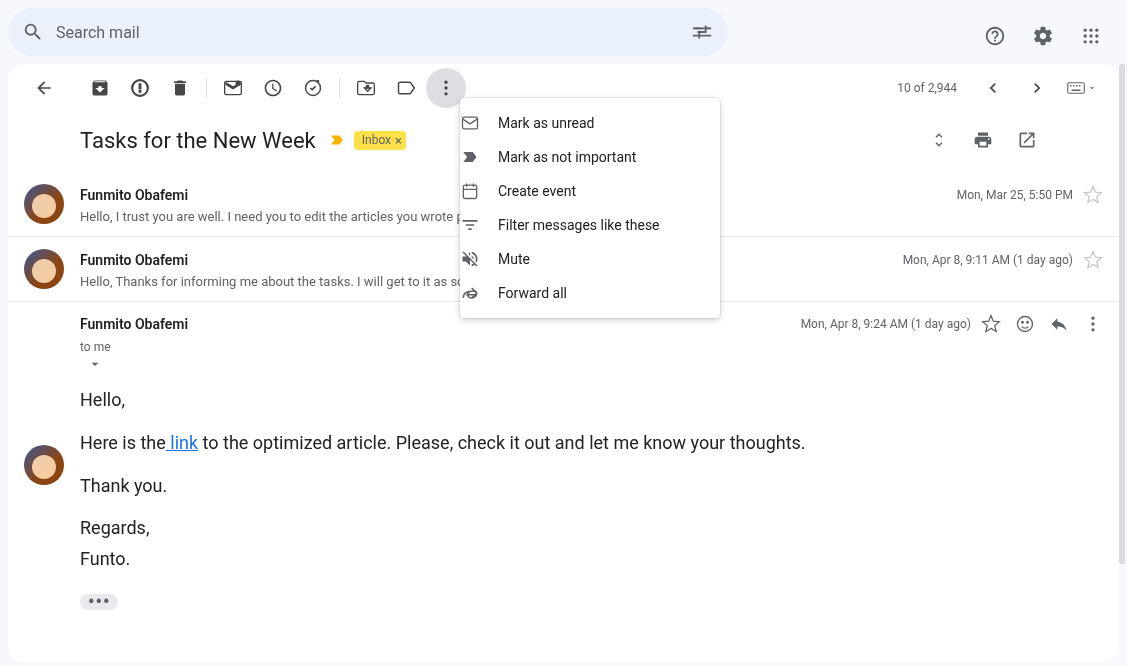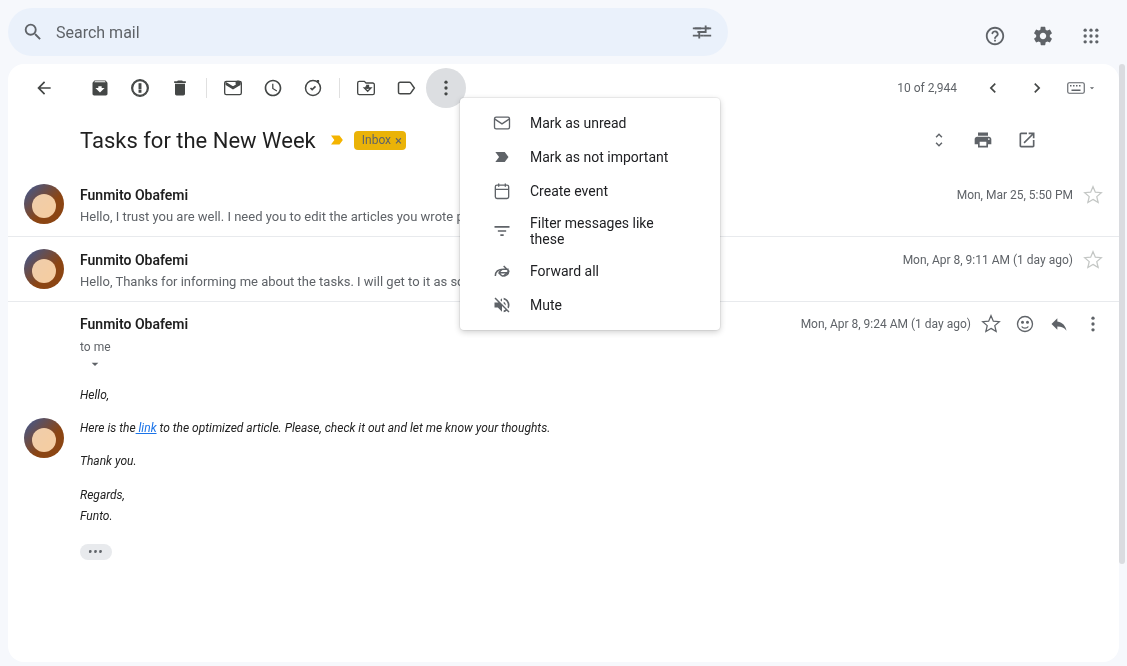--- a/index.html
+++ b/index.html
@@ -25,47 +25,47 @@
 .tb-btn.active { background: #dcdee1; }
 .tb-sep { width: 1px; height: 20px; background: #e0e0e0; margin: 0 6px; }
 .tb-right { margin-left: auto; display: flex; align-items: center; gap: 4px; }
 .msg-count { font-size: 12px; color: #5f6368; margin-right: 12px; }
 .keyboard-ind { display: flex; align-items: center; gap: 2px; font-size: 11px; color: #5f6368; padding: 4px 6px; }
 
 
 .subject-row { display: flex; align-items: center; padding: 8px 72px 12px 72px; }
 .subject { font-size: 22px; font-weight: 400; color: #1f1f1f; margin-right: 12px; }
 .important-marker { color: #f4b400; margin-right: 8px; }
-.label-chip { background: #eab308; color: #5f6368; font-size: 12px; padding: 2px 4px 2px 8px; border-radius: 4px; display: inline-flex; align-items: center; gap: 4px; }
+.label-chip { background: #fde047; color: #5f6368; font-size: 12px; padding: 2px 4px 2px 8px; border-radius: 4px; display: inline-flex; align-items: center; gap: 4px; }
 .label-x { cursor: pointer; font-size: 13px; }
 .subject-actions { margin-left: auto; display: flex; gap: 4px; }
 
 
 .msg { padding: 12px 16px 12px 16px; display: flex; gap: 16px; align-items: center; }
 .msg.collapsed { border-bottom: 1px solid #e8eaed; cursor: pointer; }
 .avatar { width: 40px; height: 40px; border-radius: 50%; flex-shrink: 0; background: linear-gradient(135deg, #3b5998 0%, #8b4513 60%); display: flex; align-items: center; justify-content: center; font-size: 16px; color: #fff; font-weight: 500; overflow:hidden; position:relative; }
 .avatar::after { content:''; position:absolute; width:24px; height:24px; background: rgba(255,220,180,0.9); border-radius:50%; top:10px; left:8px; }
 .msg-body { flex: 1; min-width: 0; }
 .msg-header { display: flex; align-items: center; }
 .sender { font-size: 14px; font-weight: 600; color: #1f1f1f; }
 .msg-time { font-size: 12px; color: #5f6368; margin-left: auto; margin-right: 10px; white-space: nowrap; }
 .star-slot { color: #c4c7c5; cursor: pointer; }
 .snippet { font-size: 13px; color: #5f6368; margin-top: 4px; white-space: nowrap; overflow: hidden; text-overflow: ellipsis; }
 
 .msg.expanded .msg-header { margin-bottom: 2px; }
 .msg.expanded .recipient { font-size: 12px; color: #5f6368; display: inline-flex; align-items: center; gap: 2px; flex-direction: column; }
 .msg-actions { display: flex; align-items: center; gap: 14px; color: #5f6368; }
-.email-body { font-size: 12px; color: #222; line-height: 1.6; margin-top: 14px; font-style: italic; }
+.email-body { font-size: 18px; color: #222; line-height: 1.6; margin-top: 14px; }
 .email-body p { margin-bottom: 14px; }
 .link { color: #1a73e8; text-decoration: underline; cursor: pointer; }
 .ellipsis-badge { display: inline-flex; background: #e8eaed; border-radius: 10px; padding: 0px 8px; cursor: pointer; color: #5f6368; letter-spacing: 1px; font-weight: bold; margin-top: 4px; line-height:14px; height:16px; align-items:center;}
 
 
 .dropdown { position: absolute; top: 34px; left: 452px; width: 260px; background: #fff; border-radius: 4px; box-shadow: 0 2px 6px rgba(0,0,0,0.2), 0 0 0 1px rgba(0,0,0,0.05); padding: 8px 0; z-index: 100; }
-.dd-item { display: flex; align-items: center; padding: 7px 32px; cursor: pointer; gap: 18px; font-size: 14px; color: #202124; }
+.dd-item { display: flex; align-items: center; padding: 7px 0; cursor: pointer; gap: 18px; font-size: 14px; color: #202124; }
 .dd-item svg { flex-shrink: 0; color: #5f6368; }
 
 svg { display: block; }
 .scrollbar-fake { position:absolute; right:0; top:64px; bottom:0; width:8px; background: transparent;}
 .scrollbar-thumb { position:absolute; right:2px; top:0; width:6px; height:500px; background:#dadce0; border-radius:4px;}
 </style>
 </head>
 <body>
 
 <div class="topbar">
@@ -346,31 +346,31 @@
         </svg>
       <span>Create event</span>
     </div>
     <div class="dd-item">
       <svg width="20" height="20" viewBox="0 0 24 24" fill="currentColor">
           <path d="M3 6h18v2H3zm4 5h10v2H7zm3 5h4v2h-4z"></path>
         </svg>
       <span>Filter messages like these</span>
     </div>
     <div class="dd-item">
+      <svg width="20" height="20" viewBox="0 0 24 24" fill="currentColor">
+          <path d="M16.5 12c0-1.77-1.02-3.29-2.5-4.03v2.21l2.45 2.45c.03-.2.05-.41.05-.63zm2.5 0c0 .94-.2 1.82-.54 2.64l1.51 1.51C20.63 14.91 21 13.5 21 12c0-4.28-2.99-7.86-7-8.77v2.06c2.89.86 5 3.54 5 6.71zM4.27 3L3 4.27 7.73 9H3v6h4l5 5v-6.73l4.25 4.25c-.67.52-1.42.93-2.25 1.18v2.06c1.38-.31 2.63-.95 3.69-1.81L19.73 21 21 19.73l-9-9L4.27 3zM12 4L9.91 6.09 12 8.18V4z"></path>
+        </svg>
+      <span>Mute</span>
+    </div>
+    <div class="dd-item">
       <svg width="20" height="20" viewBox="0 0 24 24" fill="none" stroke="currentColor" stroke-width="1.8">
           <path d="M4 12c0 4 3 6 8 6M12 18l4-4m0 0l-4-4m4 4H4" transform="scale(-1,1) translate(-24,0)"></path>
           <path d="M14 6l6 6-6 6M4 18c0-5 3-8 10-8h6" fill="none"></path>
         </svg>
       <span>Forward all</span>
     </div>
-    <div class="dd-item">
-      <svg width="20" height="20" viewBox="0 0 24 24" fill="currentColor">
-          <path d="M16.5 12c0-1.77-1.02-3.29-2.5-4.03v2.21l2.45 2.45c.03-.2.05-.41.05-.63zm2.5 0c0 .94-.2 1.82-.54 2.64l1.51 1.51C20.63 14.91 21 13.5 21 12c0-4.28-2.99-7.86-7-8.77v2.06c2.89.86 5 3.54 5 6.71zM4.27 3L3 4.27 7.73 9H3v6h4l5 5v-6.73l4.25 4.25c-.67.52-1.42.93-2.25 1.18v2.06c1.38-.31 2.63-.95 3.69-1.81L19.73 21 21 19.73l-9-9L4.27 3zM12 4L9.91 6.09 12 8.18V4z"></path>
-        </svg>
-      <span>Mute</span>
-    </div>
   </div>
 
 </div>
 
 <div class="scrollbar-fake">
     <div class="scrollbar-thumb"></div>
   </div>
 
 </body></html>

